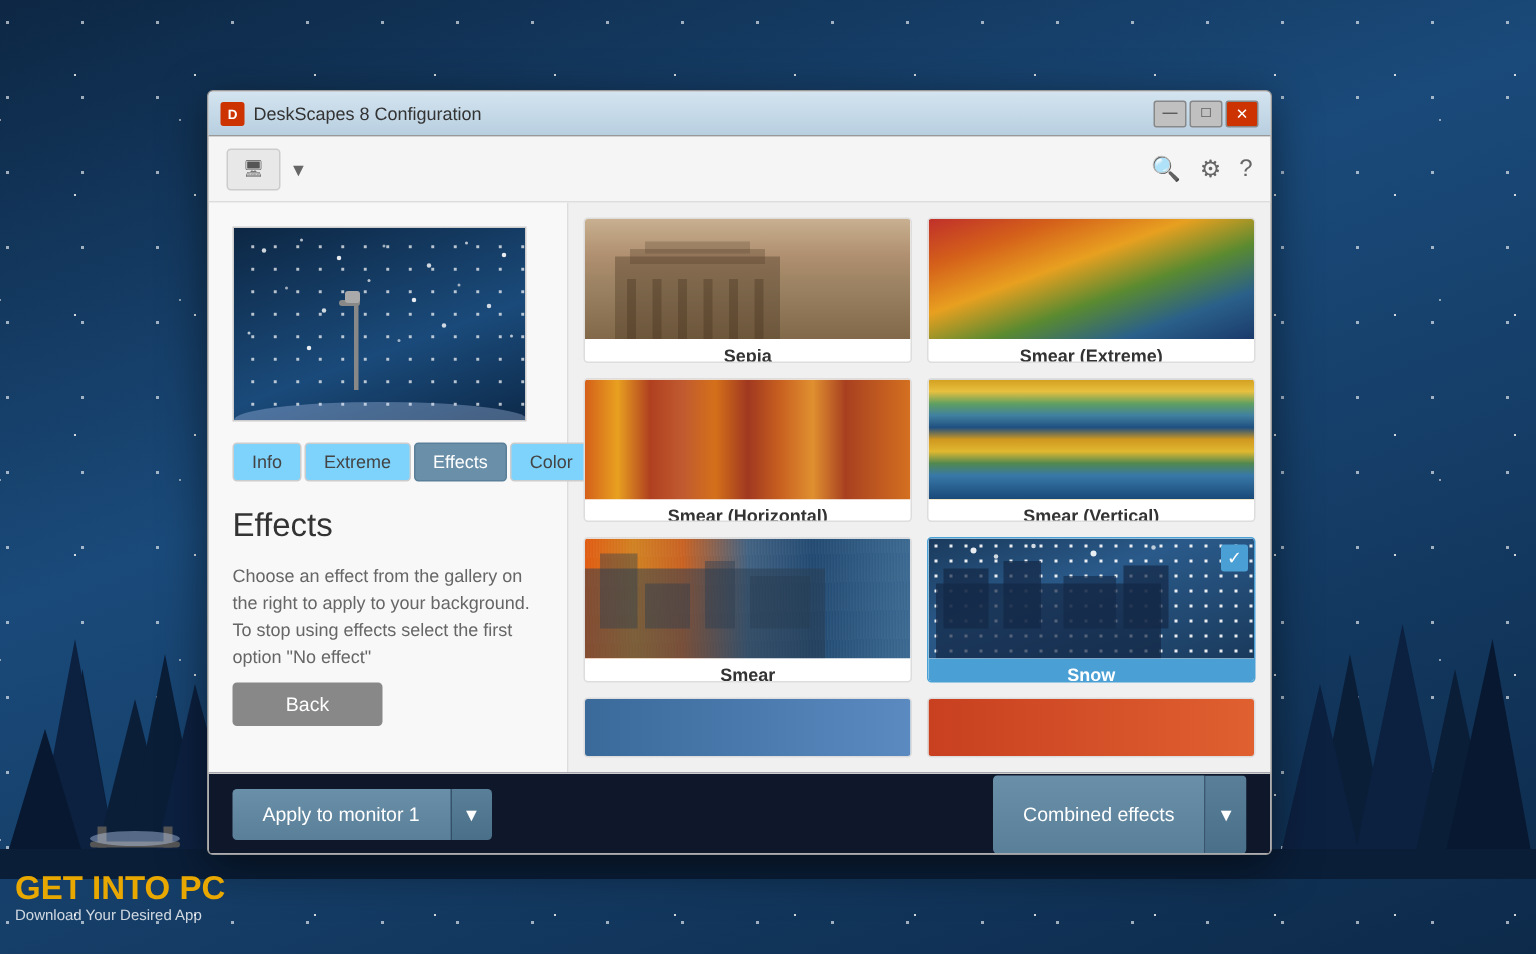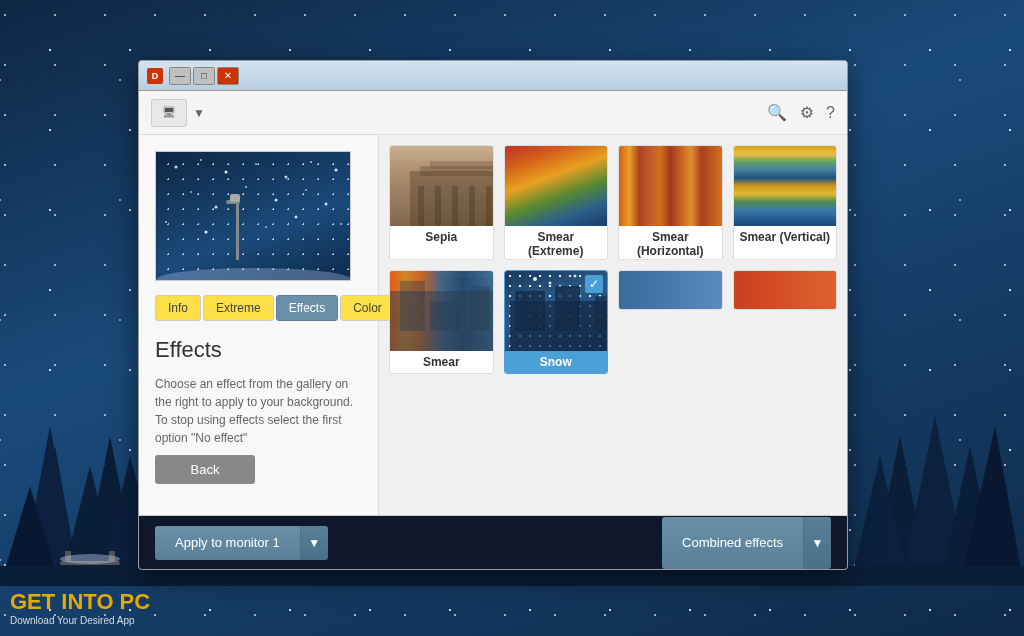--- a/index.html
+++ b/index.html
@@ -27,21 +27,21 @@
         radial-gradient(circle, rgba(255,255,255,0.8) 1px, transparent 1px),
         radial-gradient(circle, rgba(255,255,255,0.6) 1px, transparent 1px),
         radial-gradient(circle, rgba(255,255,255,0.5) 1px, transparent 1px);
       background-size: 80px 80px, 50px 50px, 120px 120px;
       background-position: 10px 10px, 30px 40px, 60px 20px;
     }
 
     
     .watermark {
       position: absolute;
-      bottom: 10px;
+      bottom: 20px;
       left: 10px;
       color: white;
       font-size: 11px;
       z-index: 5;
     }
     .watermark .big {
       font-size: 22px;
       font-weight: bold;
       color: #e8a800;
     }
@@ -232,21 +232,21 @@
       display: flex;
       gap: 2px;
       margin-bottom: 16px;
     }
     .tab {
       padding: 5px 12px;
       font-size: 12px;
       border: 1px solid #ccc;
       border-radius: 3px;
       cursor: pointer;
-      background: #fde047;
+      background: #7dd3fc;
       color: #444;
     }
     .tab.active {
       background: #6a8fa8;
       color: white;
       border-color: #5a7f98;
     }
 
     .section-title {
       font-size: 22px;
@@ -271,21 +271,21 @@
       font-size: 13px;
       cursor: pointer;
     }
 
     
     .right-panel {
       flex: 1;
       padding: 10px;
       overflow-y: auto;
       display: grid;
-      grid-template-columns: 1fr 1fr 1fr 1fr;
+      grid-template-columns: 1fr 1fr;
       gap: 10px;
       align-content: start;
     }
 
     .right-panel::-webkit-scrollbar {
       width: 8px;
     }
     .right-panel::-webkit-scrollbar-track {
       background: #f0f0f0;
     }
@@ -510,20 +510,21 @@
   <div class="big">GET INTO PC</div>
   <div class="small">Download Your Desired App</div>
 </div>
 
 <div class="window">
 
   <div class="titlebar">
     <div class="titlebar-icon">
       <span>D</span>
     </div>
+    <span class="titlebar-text">DeskScapes 8 Configuration</span>
     <div class="titlebar-buttons">
       <div class="titlebar-btn">—</div>
       <div class="titlebar-btn">□</div>
       <div class="titlebar-btn close">✕</div>
     </div>
   </div>
 
   <div class="window-body">
 
     <div class="toolbar">

